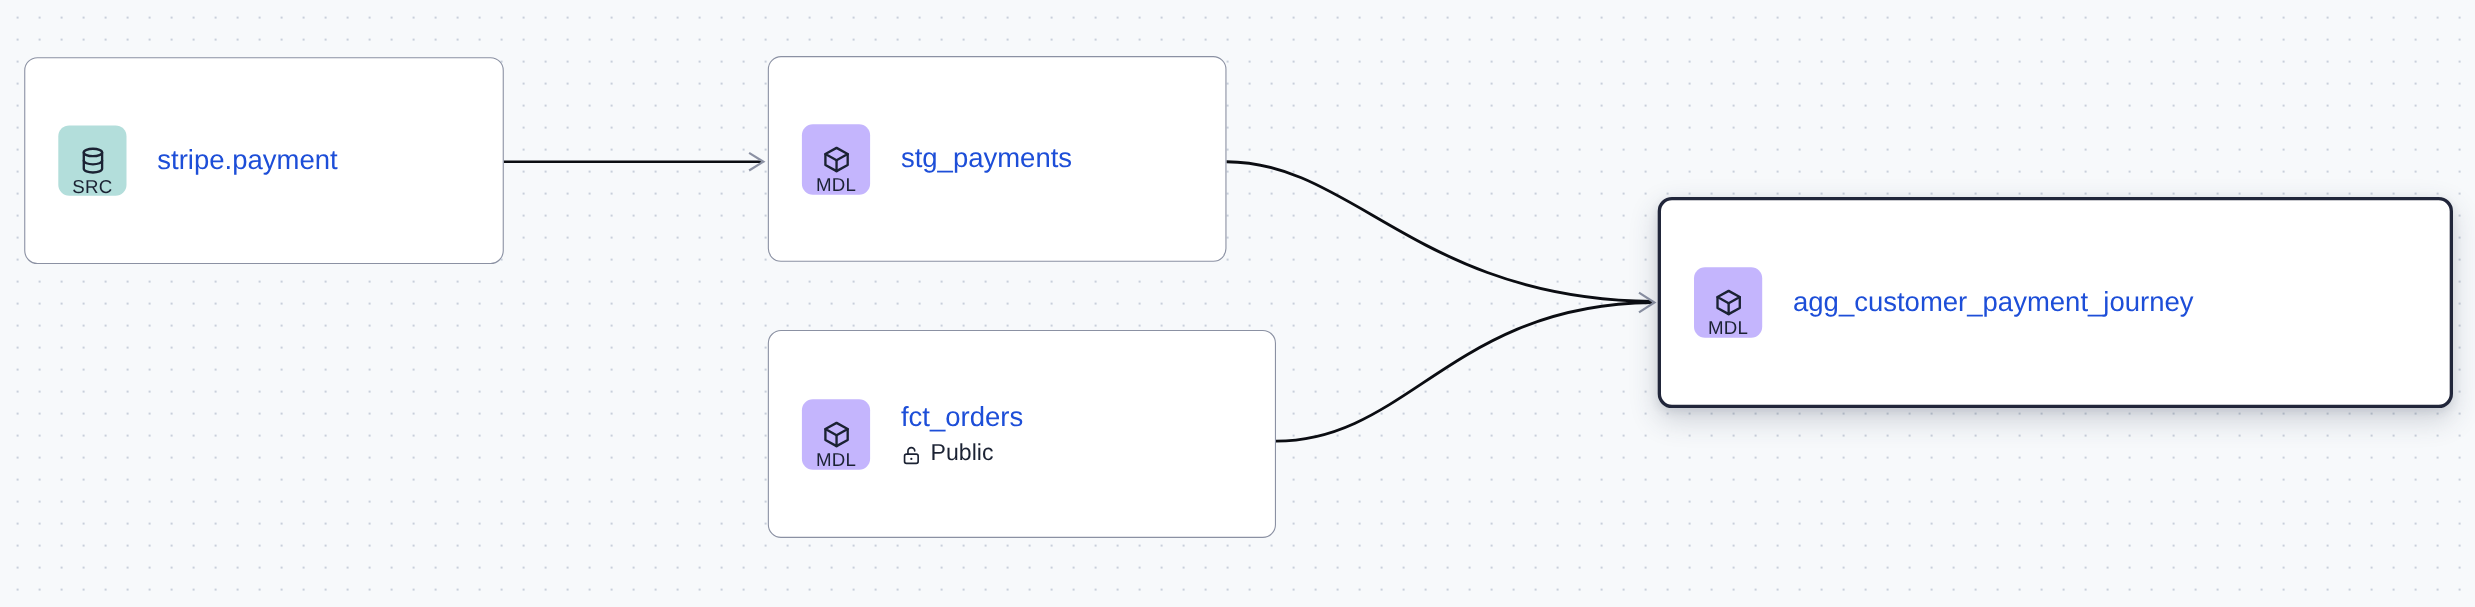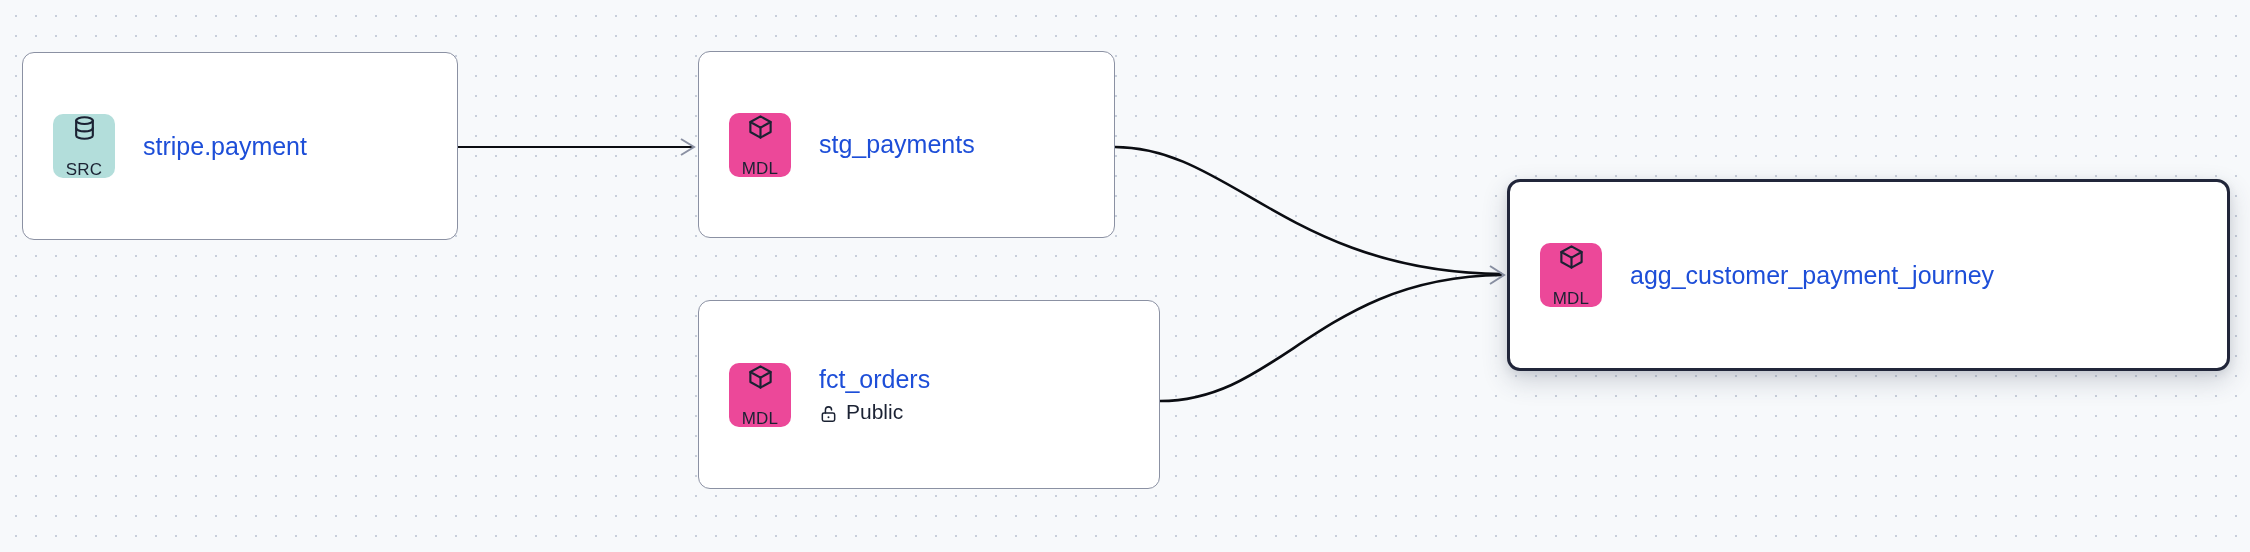--- a/index.html
+++ b/index.html
@@ -33,25 +33,25 @@
     border:3.4px solid #21263a;
     border-radius:13px;
     box-shadow:0 10px 26px rgba(45,55,80,.20), 0 3px 8px rgba(45,55,80,.10);
   }
 
   .badge{
     flex:0 0 auto;
     width:62px;height:64px;
     border-radius:10px;
     display:flex;flex-direction:column;
-    align-items:center;justify-content:space-between;
+    align-items:center;justify-content:flex-end;
     gap:1px;
   }
   .badge.src{background:#b3dedb;}
-  .badge.mdl{background:#ec4899;}
+  .badge.mdl{background:#c4b5fd;}
   .badge svg{display:block;}
   .badge-text{
     font-size:17px;
     line-height:17px;
     letter-spacing:.2px;
     color:#1b2233;
     font-family:"Liberation Sans", sans-serif;
   }
 
   .labels{

